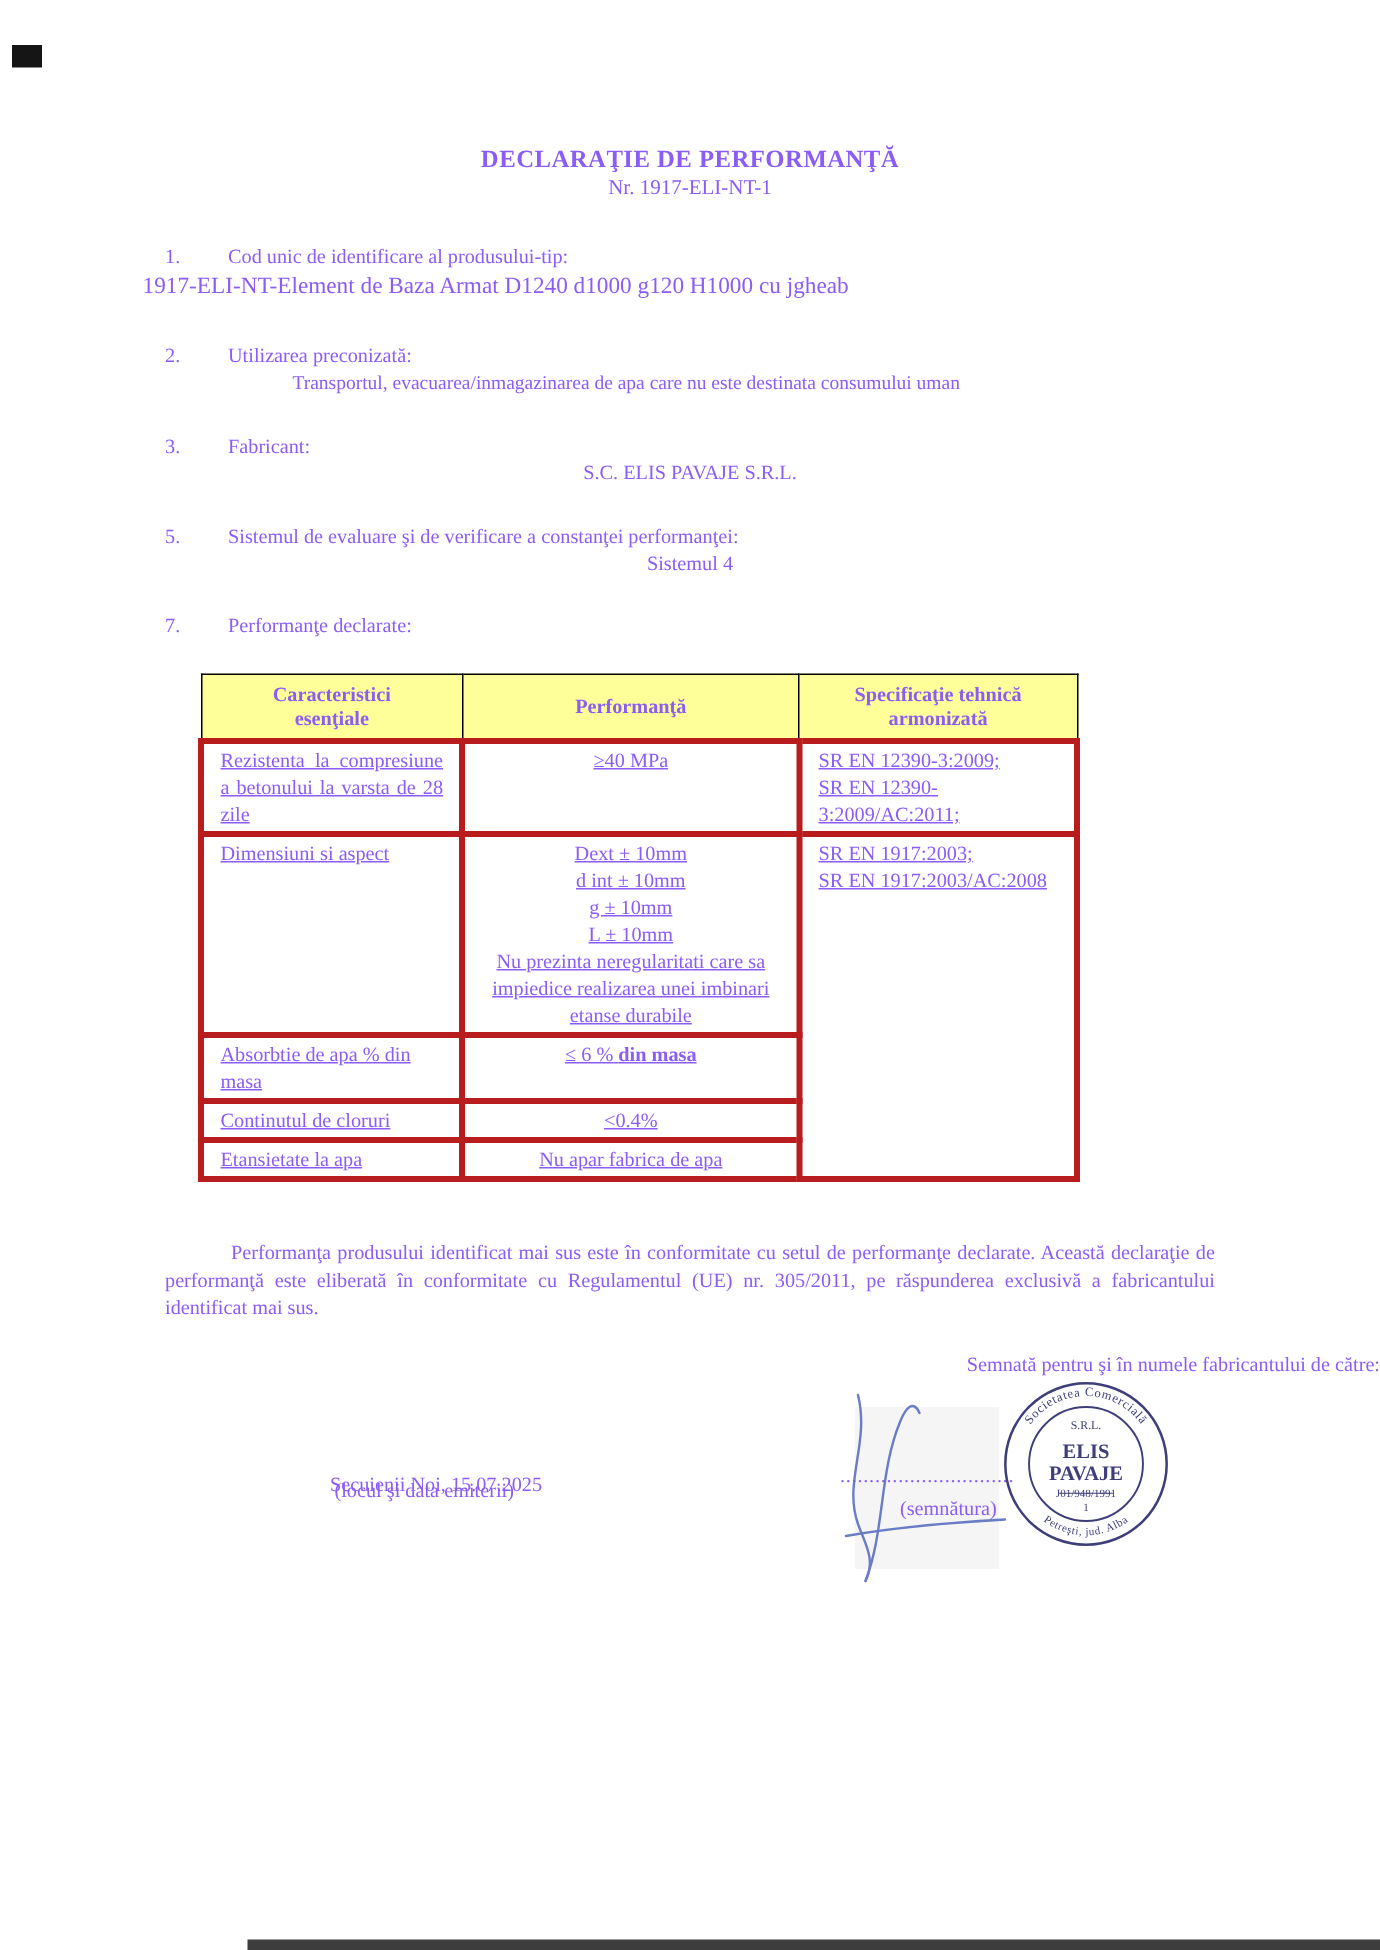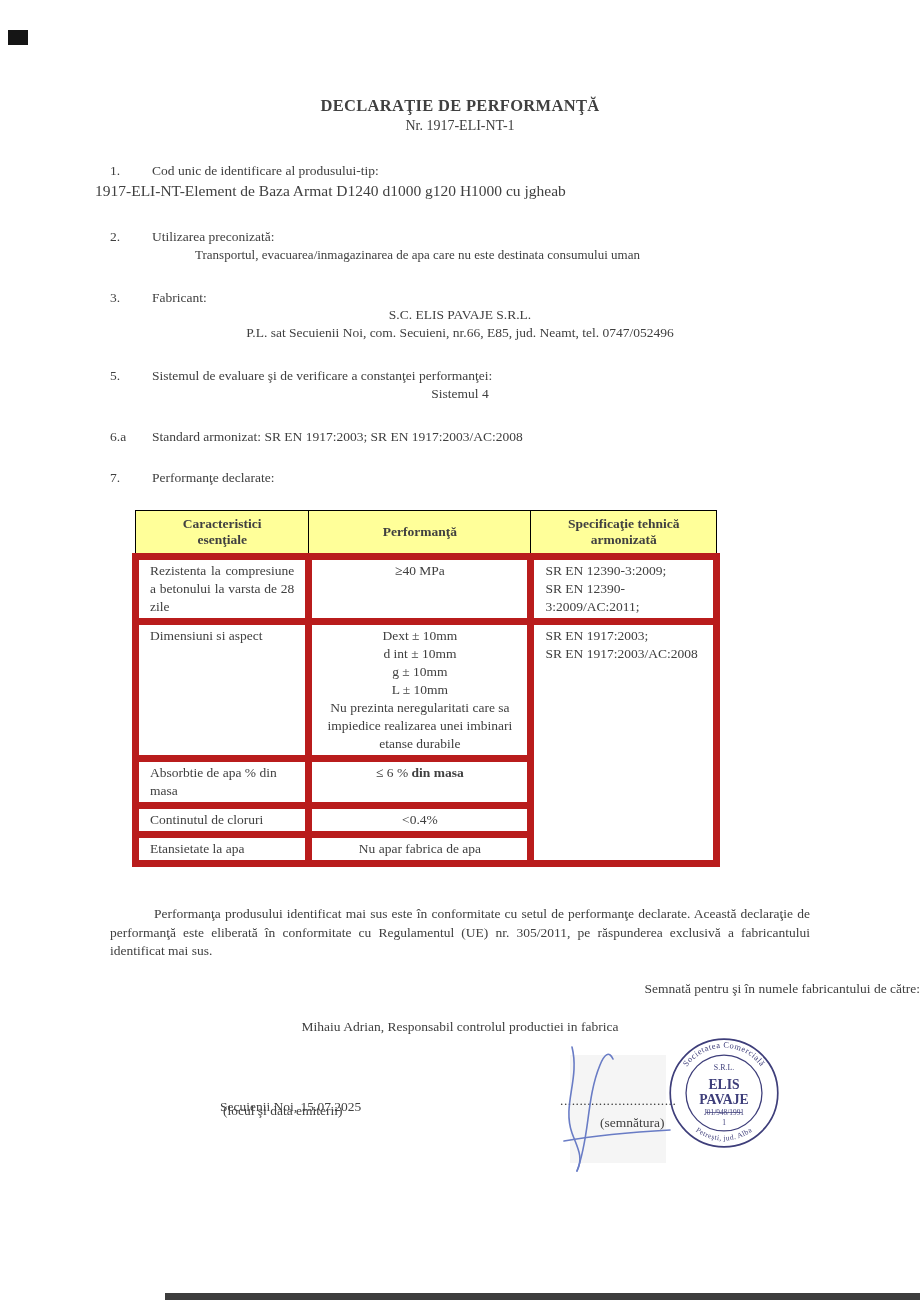--- a/index.html
+++ b/index.html
@@ -1,21 +1,21 @@
 <!DOCTYPE html>
 <html><head>
 <meta charset="utf-8">
 <style>
   html, body { margin:0; padding:0; background:#ffffff; }
   .page {
     position:relative;
     width:920px; height:1300px;
     background:#ffffff;
     font-family:"Liberation Serif","DejaVu Serif",serif;
-    color:#404040;
+    color:#8b5cf6;
     overflow:hidden;
   }
   .artifact-topleft {
     position:absolute; left:8px; top:30px; width:20px; height:15px;
     background:#151515;
   }
   .artifact-bottom {
     position:absolute; left:165px; right:0; bottom:0; height:7px;
     background:#3d3d3d;
   }
@@ -48,24 +48,25 @@
   .perf-table col.c3 { width:219px; }
   .perf-table th {
     background:#ffff99;
     border:1px solid #000;
     font-weight:bold;
     padding:5px 24px;
     text-align:center;
     vertical-align:middle;
   }
   .perf-table td {
-    border:7px solid #b91c1c;
+    border:4px solid #b91c1c;
     padding:2px 11px;
     vertical-align:top;
     line-height:18px;
+    text-decoration:underline;
   }
   .cc { text-align:center; }
   .just { text-align:justify; }
   .spec-merged { padding-top:30px; }
   .perf-lines div { line-height:18px; }
 
   .statement {
     margin:38px 110px 0;
     width:700px;
     text-align:justify;
@@ -109,32 +110,27 @@
     <span class="num">2.</span>
     <span>Utilizarea  preconizată:</span>
   </div>
   <div class="value-use">Transportul, evacuarea/inmagazinarea de apa care nu este destinata consumului uman</div>
 
   <div class="item mt2">
     <span class="num">3.</span>
     <span>Fabricant:</span>
   </div>
   <div class="center-line" style="margin-top:1px;">S.C. ELIS PAVAJE S.R.L.</div>
-  <div class="center-line">P.L. sat Secuienii Noi, com. Secuieni, nr.66, E85, jud. Neamt, tel. 0747/052496</div>
 
   <div class="item mt2">
     <span class="num">5.</span>
     <span>Sistemul de evaluare şi de verificare a constanţei performanţei:</span>
   </div>
   <div class="center-line">Sistemul 4</div>
 
-  <div class="item mt2">
-    <span class="num">6.a</span>
-    <span>Standard armonizat: SR EN 1917:2003; SR EN 1917:2003/AC:2008</span>
-  </div>
 
   <div class="item mt3">
     <span class="num">7.</span>
     <span>Performanţe declarate:</span>
   </div>
 
   <table class="perf-table">
     <colgroup>
         <col class="c1">
         <col class="c2">
@@ -181,21 +177,20 @@
       <tr>
         <td>Etansietate la apa</td>
         <td class="cc">Nu apar fabrica de apa</td>
       </tr>
     </tbody>
   </table>
 
   <p class="statement">Performanţa produsului identificat mai sus este în conformitate cu setul de performanţe declarate. Această declaraţie de performanţă este eliberată în conformitate cu Regulamentul (UE) nr. 305/2011, pe răspunderea exclusivă a fabricantului identificat mai sus.</p>
 
   <div class="signed-by">Semnată pentru şi în numele fabricantului de către:</div>
-  <div class="signatory">Mihaiu Adrian, Responsabil controlul productiei in fabrica</div>
 
   <div class="footer">
     <div class="sig-shade"></div>
 
     <div class="place-date">Secuienii Noi, 15.07.2025</div>
     <div class="place-date-label">(locul şi data emiterii)</div>
 
     <div class="sig-dots">..............................</div>
     <div class="sig-label">(semnătura)</div>
 

